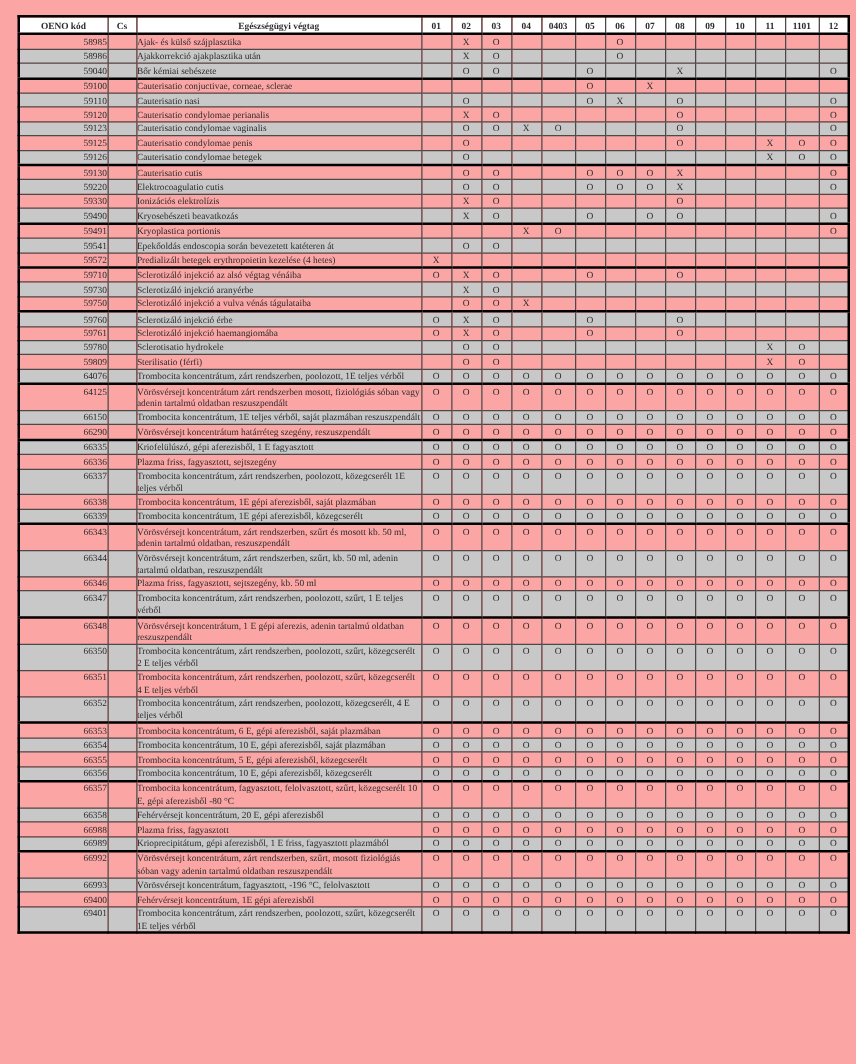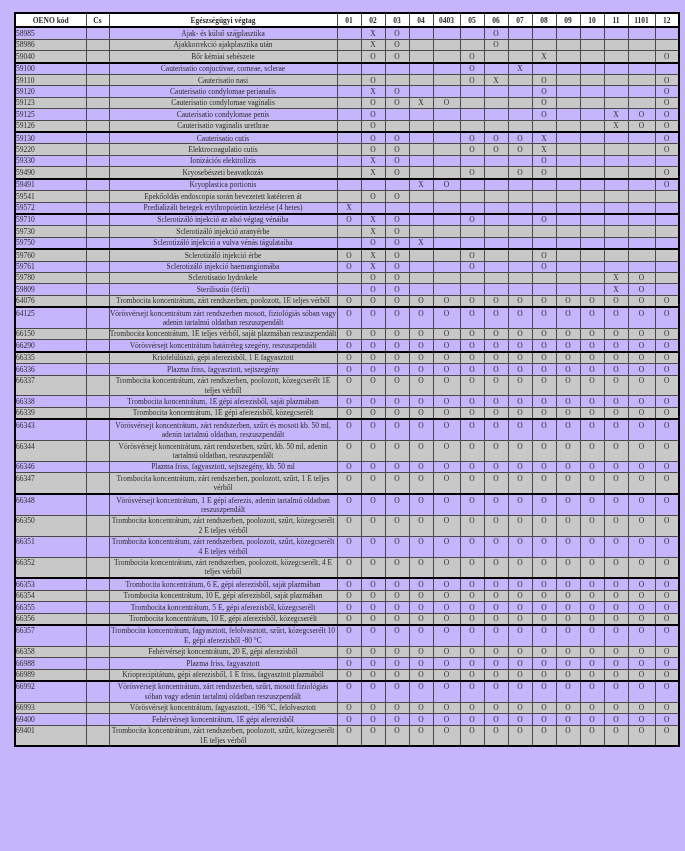--- a/index.html
+++ b/index.html
@@ -1,42 +1,42 @@
 <!DOCTYPE html>
 <html><head>
 <meta charset="utf-8">
 <style>
   html, body { margin:0; padding:0; background:#ffffff; }
   body {
     width:685px; height:851px;
     font-family:"Liberation Serif", "DejaVu Serif", serif;
     color:#2b2b2b;
   }
-  .sheet { position:relative; width:685px; height:851px; background:#c4b5fd; overflow:hidden;text-decoration:underline; }
+  .sheet { position:relative; width:685px; height:851px; background:#fca5a5; overflow:hidden;text-decoration:underline; }
   table.oeno {
     position:absolute; left:14px; top:12px; width:664px;
     border-collapse:collapse; table-layout:fixed;
     border:2px solid #000000;
   }
   table.oeno th, table.oeno td {
     border:1px solid #4a4a4a;
     font-size:7.5px; line-height:9.4px;
     padding:0.5px 0;
     overflow:hidden;
     vertical-align:top;
   }
   table.oeno thead th {
     font-weight:bold; text-align:center;
     border-bottom:2px solid #000000;
     padding:1.5px 0;
     background:#ffffff;
   }
-  td.cell-code { text-align:left; }
+  td.cell-code { text-align:right; }
   td.cell-cs { }
-  td.cell-proc { text-align:center; padding-left:3px; padding-right:15px; }
+  td.cell-proc { text-align:left; padding-left:3px; padding-right:15px; }
   td.cell-mark { text-align:center; }
   tr.shaded td { background:#c8c8c8; }
   tr.group-start td { border-top:2px solid #000000; }
 </style>
 </head>
 <body>
 
 <div class="sheet">
   <table class="oeno">
     <colgroup>
@@ -228,21 +228,21 @@
           <td class="cell-mark">O</td>
           <td class="cell-mark"></td>
           <td class="cell-mark"></td>
           <td class="cell-mark">X</td>
           <td class="cell-mark">O</td>
           <td class="cell-mark">O</td>
         </tr>
         <tr class="shaded">
           <td class="cell-code">59126</td>
           <td class="cell-cs"></td>
-          <td class="cell-proc">Cauterisatio vaginalis urethrae</td>
+          <td class="cell-proc">Cauterisatio condylomae betegek</td>
           <td class="cell-mark"></td>
           <td class="cell-mark">O</td>
           <td class="cell-mark"></td>
           <td class="cell-mark"></td>
           <td class="cell-mark"></td>
           <td class="cell-mark"></td>
           <td class="cell-mark"></td>
           <td class="cell-mark"></td>
           <td class="cell-mark"></td>
           <td class="cell-mark"></td>

